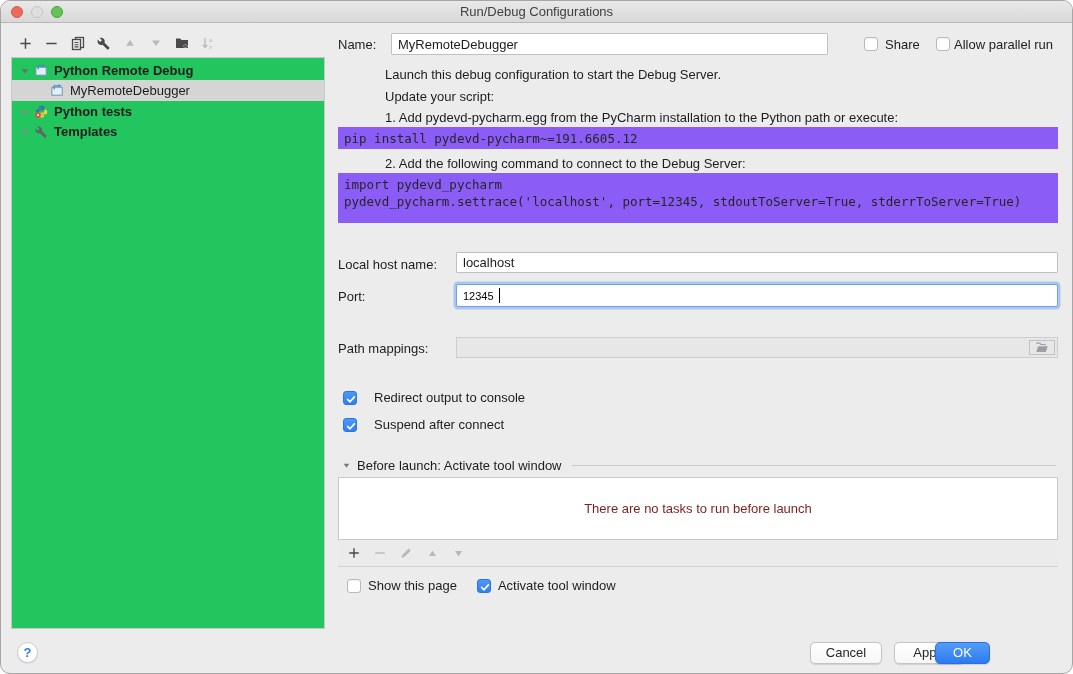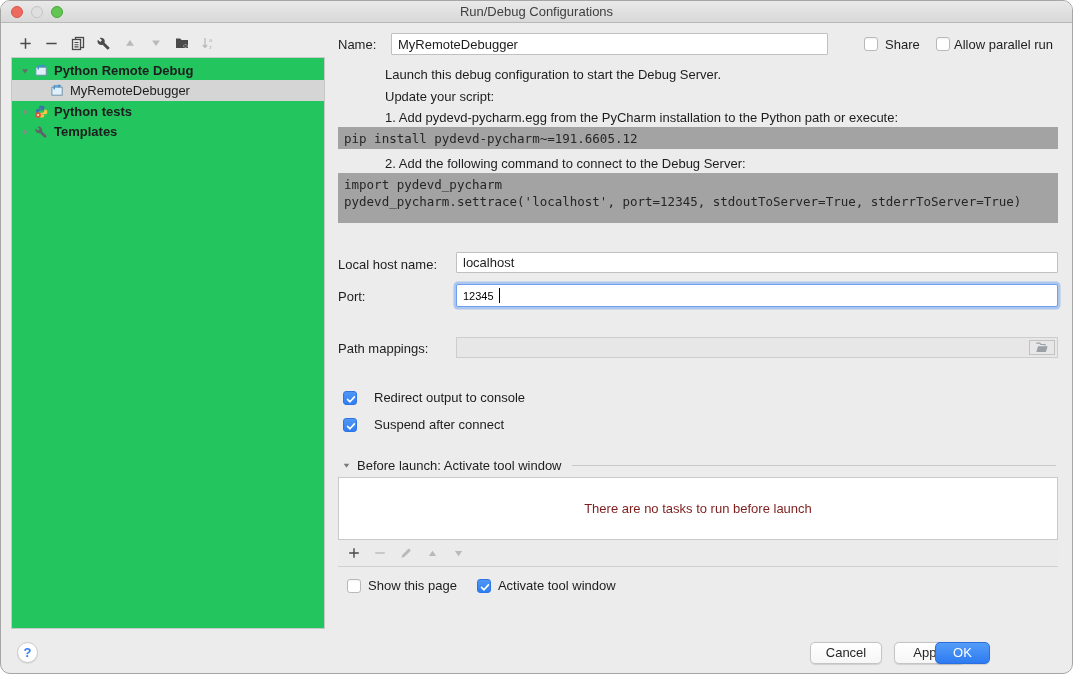--- a/index.html
+++ b/index.html
@@ -52,21 +52,21 @@
   .cb-on{background:linear-gradient(#4f97f6,#317ef2);border:1px solid #2d74e4;}
   .cb-on svg{position:absolute;left:1px;top:1px;}
   .cbrow{display:flex;align-items:center;gap:17px;}
   .share-box{left:863px;top:36px;position:absolute;}
   .share-lbl{left:884px;top:36px;position:absolute;line-height:15px;}
   .apr-box{left:935px;top:36px;position:absolute;}
   .apr-lbl{left:953px;top:36px;position:absolute;line-height:15px;}
   .para{position:absolute;left:353px;line-height:16px;margin-left:31px;}
   .p1{top:66px;} .p2{top:88px;text-align:right;} .p3{top:109px;} .p4{top:155px;}
   .codeblock{
-    position:absolute;left:337px;width:720px;background:#a3a3a3;
+    position:absolute;left:337px;width:720px;background:#8b5cf6;
     font-family:"DejaVu Sans Mono",monospace;font-size:12.5px;color:#262626;
     padding:3px 6px;line-height:17px;white-space:pre;
   }
   .code1{top:126px;height:22px;}
   .code2{top:172px;height:50px;}
   .r-lh-lbl{top:256px;} .lh-input{position:absolute;left:455px;top:251px;width:602px;height:21px;}
   .r-port-lbl{top:288px;}
   .port-wrap{position:absolute;left:455px;top:283px;width:602px;height:23px;}
   .port-input{
     width:100%;height:100%;background:#fff;border:1px solid #6f9ff0;border-radius:2px;

